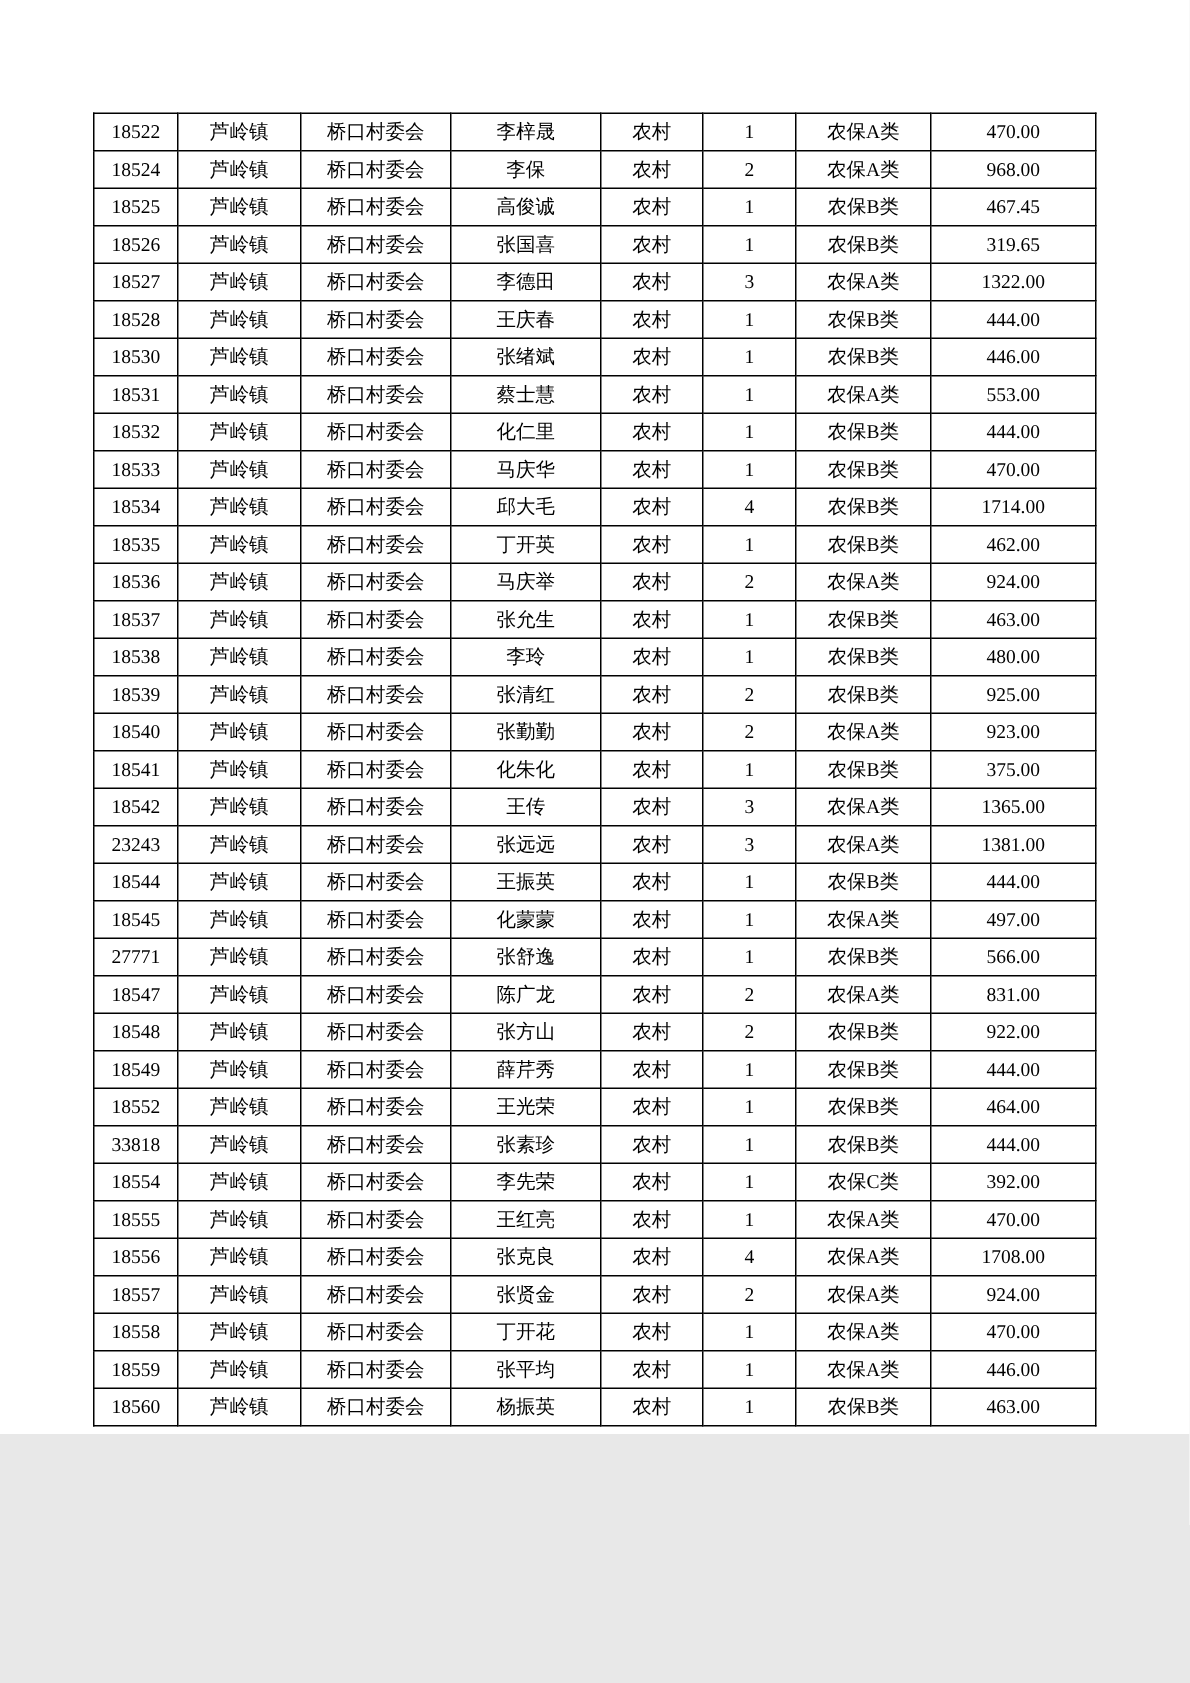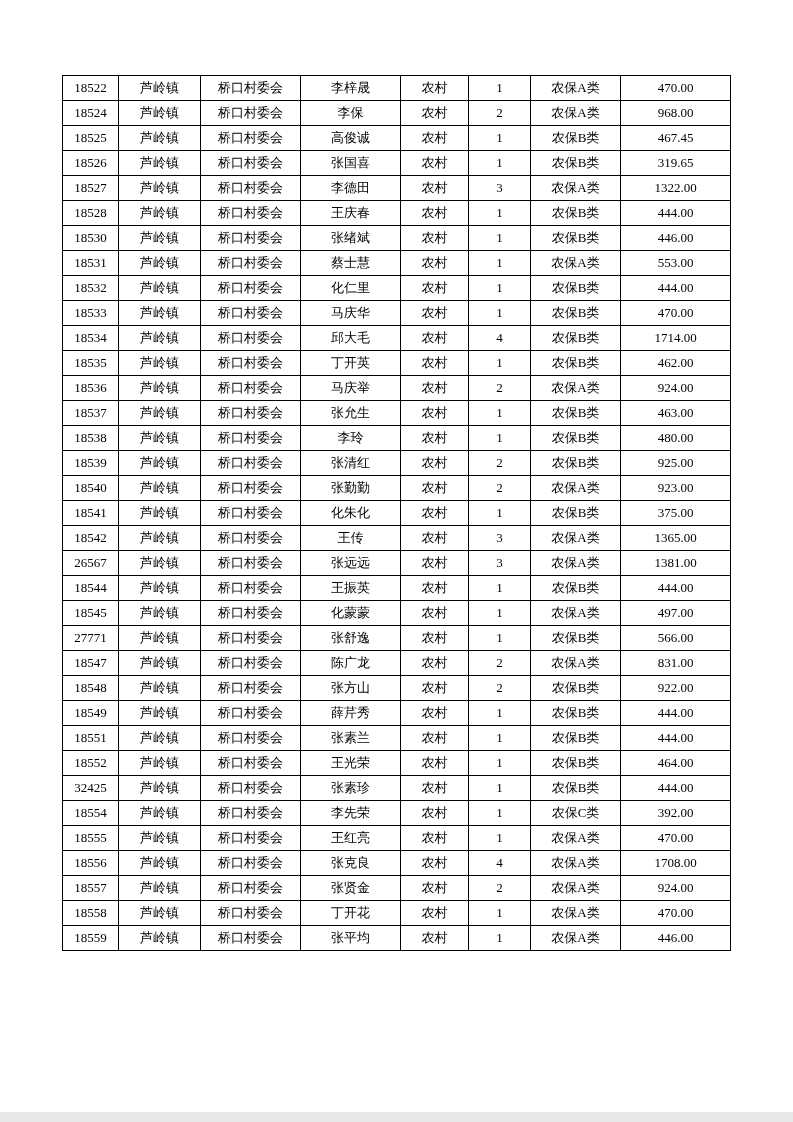--- a/index.html
+++ b/index.html
@@ -9,21 +9,21 @@
   body {
     width: 793px;
     height: 1122px;
     background: #e8e8e8;
     font-family: "Liberation Serif", "DejaVu Serif", serif;
     color: #000;
   }
   .page {
     position: relative;
     width: 793px;
-    height: 1112px;
+    height: 956px;
     background: #ffffff;
     overflow: hidden;
   }
   table.records {
     position: absolute;
     left: 62px;
     top: 75px;
     border-collapse: collapse;
     table-layout: fixed;
     width: 668px;
@@ -240,21 +240,21 @@
           <td>18542</td>
           <td>芦岭镇</td>
           <td>桥口村委会</td>
           <td>王传</td>
           <td>农村</td>
           <td>3</td>
           <td>农保A类</td>
           <td>1365.00</td>
         </tr>
         <tr>
-          <td>26567</td>
+          <td>23243</td>
           <td>芦岭镇</td>
           <td>桥口村委会</td>
           <td>张远远</td>
           <td>农村</td>
           <td>3</td>
           <td>农保A类</td>
           <td>1381.00</td>
         </tr>
         <tr>
           <td>18544</td>
@@ -310,41 +310,31 @@
           <td>18549</td>
           <td>芦岭镇</td>
           <td>桥口村委会</td>
           <td>薛芹秀</td>
           <td>农村</td>
           <td>1</td>
           <td>农保B类</td>
           <td>444.00</td>
         </tr>
         <tr>
-          <td>18551</td>
-          <td>芦岭镇</td>
-          <td>桥口村委会</td>
-          <td>张素兰</td>
-          <td>农村</td>
-          <td>1</td>
-          <td>农保B类</td>
-          <td>444.00</td>
-        </tr>
-        <tr>
           <td>18552</td>
           <td>芦岭镇</td>
           <td>桥口村委会</td>
           <td>王光荣</td>
           <td>农村</td>
           <td>1</td>
           <td>农保B类</td>
           <td>464.00</td>
         </tr>
         <tr>
-          <td>32425</td>
+          <td>33818</td>
           <td>芦岭镇</td>
           <td>桥口村委会</td>
           <td>张素珍</td>
           <td>农村</td>
           <td>1</td>
           <td>农保B类</td>
           <td>444.00</td>
         </tr>
         <tr>
           <td>18554</td>
@@ -398,16 +388,26 @@
         </tr>
         <tr>
           <td>18559</td>
           <td>芦岭镇</td>
           <td>桥口村委会</td>
           <td>张平均</td>
           <td>农村</td>
           <td>1</td>
           <td>农保A类</td>
           <td>446.00</td>
+        </tr>
+        <tr>
+          <td>18560</td>
+          <td>芦岭镇</td>
+          <td>桥口村委会</td>
+          <td>杨振英</td>
+          <td>农村</td>
+          <td>1</td>
+          <td>农保B类</td>
+          <td>463.00</td>
         </tr>
       </tbody>
   </table>
 </div>
 
 </body></html>

